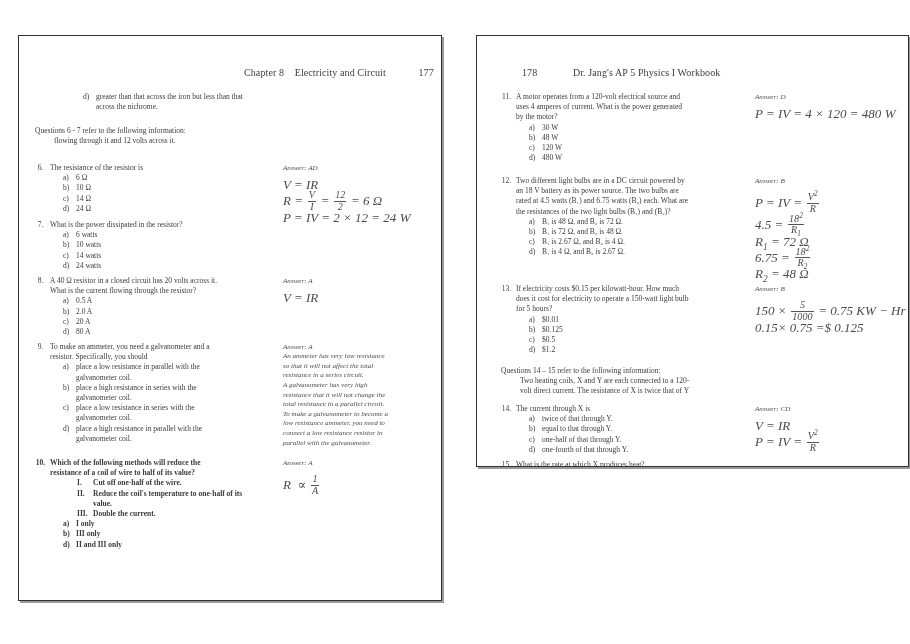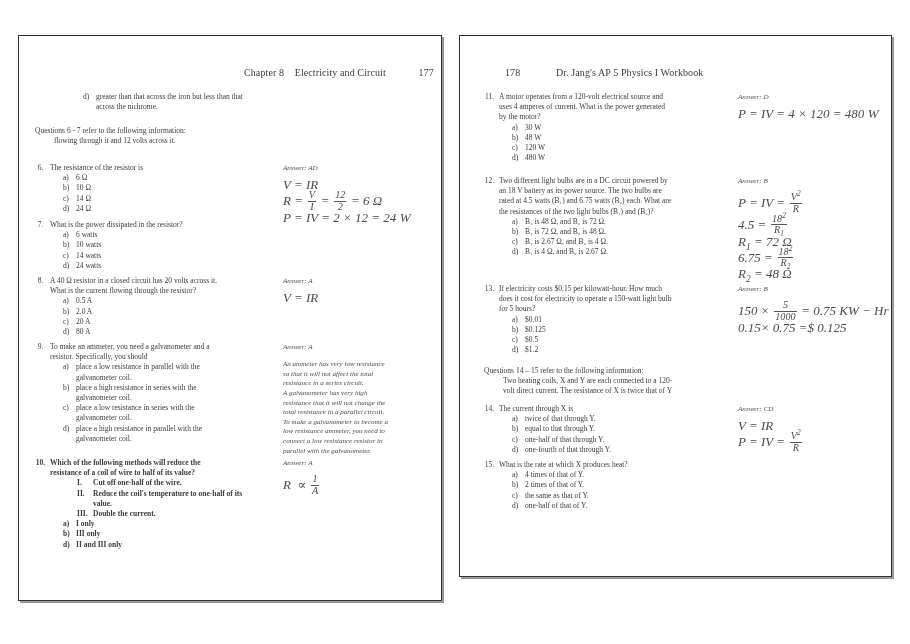--- a/index.html
+++ b/index.html
@@ -22,21 +22,21 @@
   }
   .page {
     position: absolute;
     background: #ffffff;
     border: 1px solid #303038;
     box-shadow: 2px 2px 0 0 #9a9a9a;
     box-sizing: border-box;
     overflow: hidden;
   }
   .page-left  { left: 18px;  top: 35px; width: 424px; height: 566px; }
-  .page-right { left: 459px; top: 35px; width: 433px; height: 542px; }
+  .page-right { left: 476px; top: 35px; width: 433px; height: 432px; }
 
   .page-inner {
     position: relative;
     width: 100%;
     height: 100%;
   }
 
   
   .runhead {
     position: absolute;
@@ -104,21 +104,20 @@
     font-size: 13px;
     line-height: 11px;
     color: #4a4a50;
     white-space: nowrap;
   }
   .math-blk { margin-top: 6px; }
   .note {
     font-style: italic;
     font-size: 7.05px;
     line-height: 9.6px;
-    margin-top: 8px;
     width: 140px;
   }
 
   
   .frac {
     display: inline-block;
     vertical-align: -0.42em;
     text-align: center;
     font-size: 0.78em;
     line-height: 1.02;

